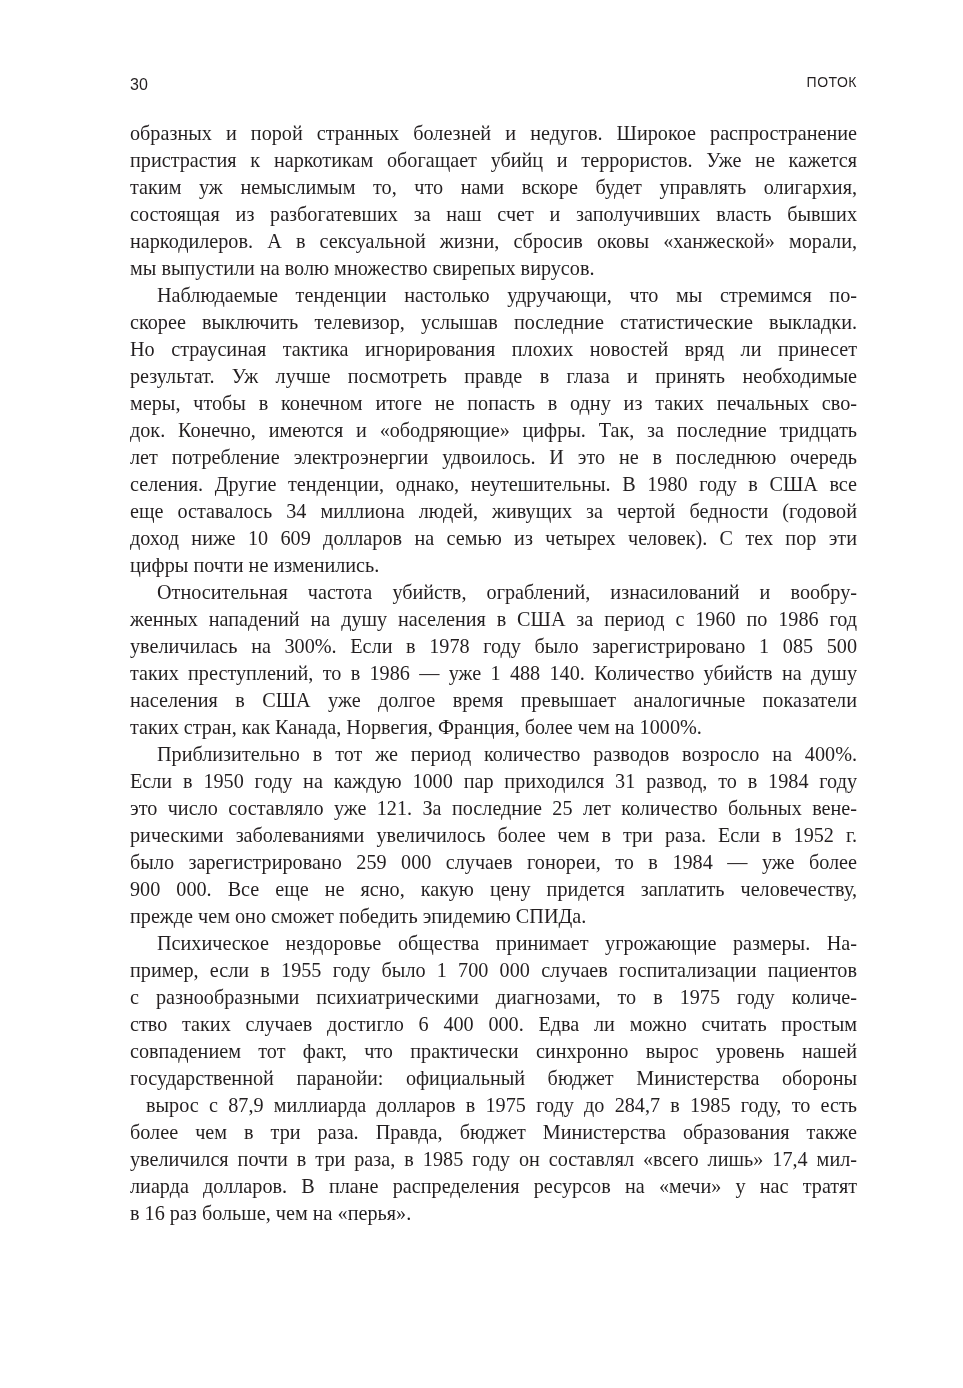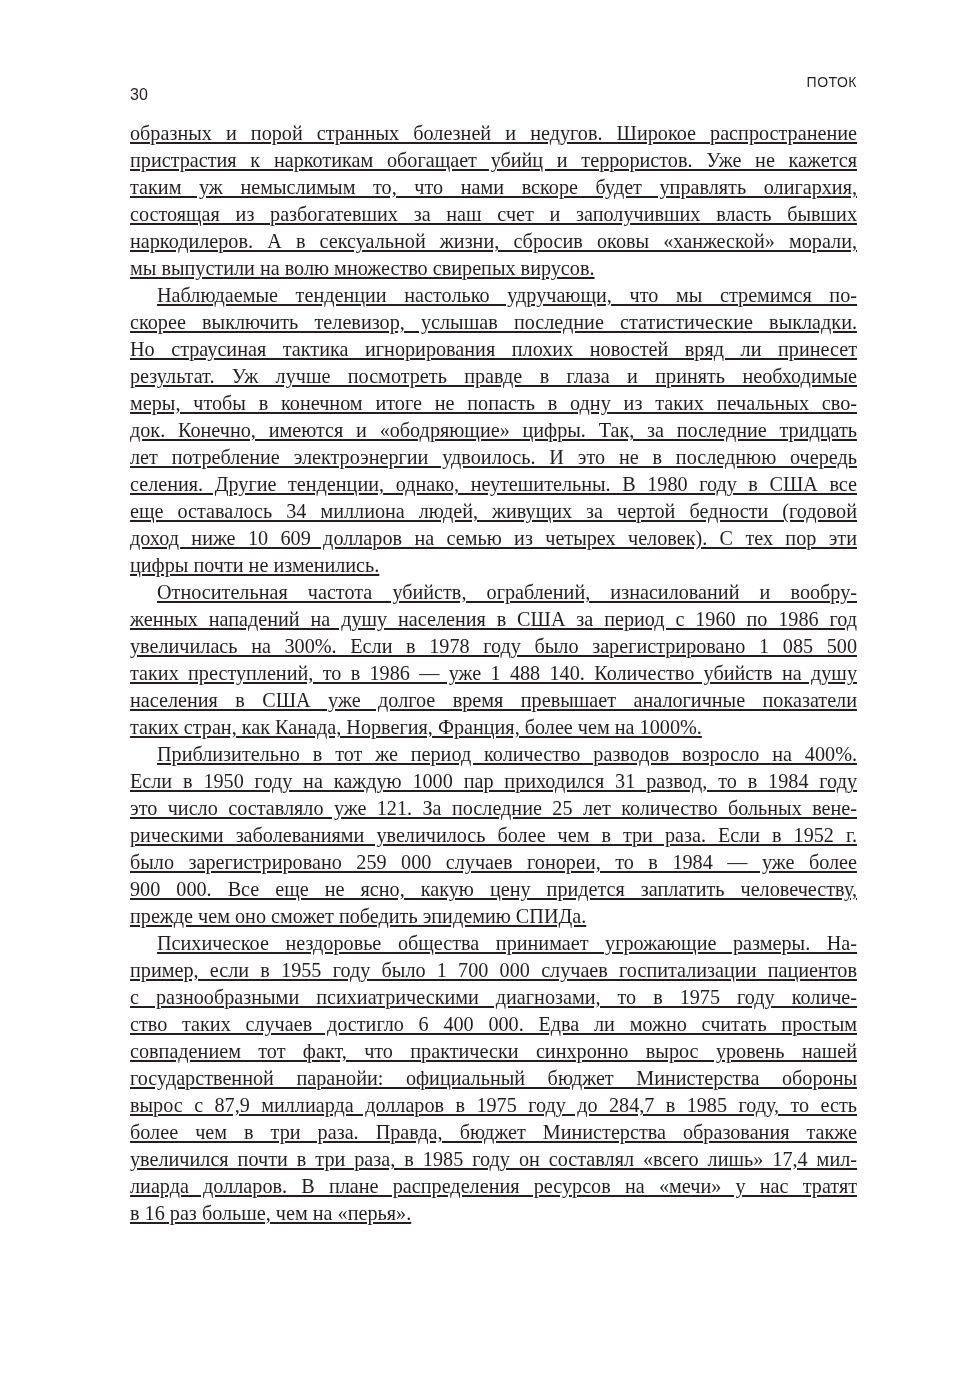--- a/index.html
+++ b/index.html
@@ -28,21 +28,21 @@
       left: 130px;
       width: 727px;
       height: 26px;
       font-family: "Liberation Sans", sans-serif;
       font-size: 16px;
       color: #231f20;
     }
     .running-head .page-number {
       position: absolute;
       left: 0;
-      top: 14px;
+      top: 4px;
     }
     .running-head .section-title {
       position: absolute;
       right: 0;
       top: 0;
       letter-spacing: 0.5px;
       font-size: 14px;
       top: 2px;
     }
     .body-text {
@@ -59,21 +59,20 @@
       margin: 0;
       padding: 0;
     }
     .line {
       display: block;
       height: 27px;
       white-space: nowrap;
       text-align: justify;
       text-align-last: justify;
       overflow: visible;
-      text-decoration: underline;
     }
     .line.last {
       text-align-last: left;
     }
     .line.indent {
       text-indent: 27px;
     }
   </style>
 </head>
 <body>
@@ -128,20 +127,20 @@
       <span class="line last" style="display: block;">прежде чем оно сможет победить эпидемию СПИДа.</span>
     </div>
 
     <div class="paragraph">
       <span class="line indent" style="display: block;">Психическое нездоровье общества принимает угрожающие размеры. На-</span>
       <span class="line" style="display: block;">пример, если в 1955 году было 1 700 000 случаев госпитализации пациентов</span>
       <span class="line" style="display: block;">с разнообразными психиатрическими диагнозами, то в 1975 году количе-</span>
       <span class="line" style="display: block;">ство таких случаев достигло 6 400 000. Едва ли можно считать простым</span>
       <span class="line" style="display: block;">совпадением тот факт, что практически синхронно вырос уровень нашей</span>
       <span class="line" style="display: block;">государственной паранойи: официальный бюджет Министерства обороны</span>
-      <span class="line" style="display: block;">вырос с 87,9 миллиарда долларов в 1975 году до 284,7 в 1985 году, то есть</span>
+      <span class="line" style="display: block; margin-left: 16px;">вырос с 87,9 миллиарда долларов в 1975 году до 284,7 в 1985 году, то есть</span>
       <span class="line" style="display: block;">более чем в три раза. Правда, бюджет Министерства образования также</span>
       <span class="line" style="display: block;">увеличился почти в три раза, в 1985 году он составлял «всего лишь» 17,4 мил-</span>
       <span class="line" style="display: block;">лиарда долларов. В плане распределения ресурсов на «мечи» у нас тратят</span>
       <span class="line last" style="display: block;">в 16 раз больше, чем на «перья».</span>
     </div>
   </div>
 </div>
 
 </body></html>

